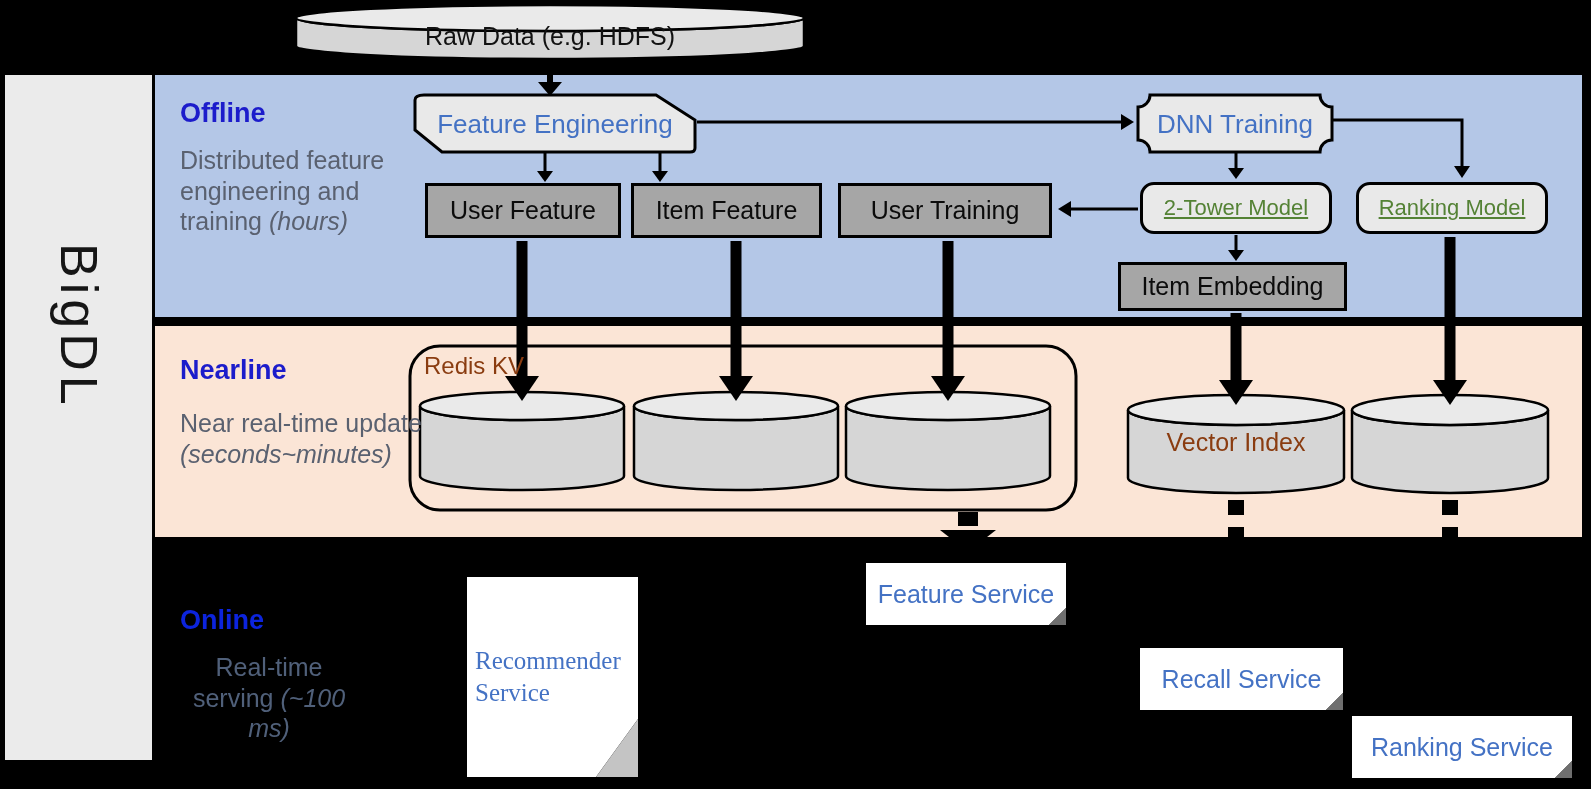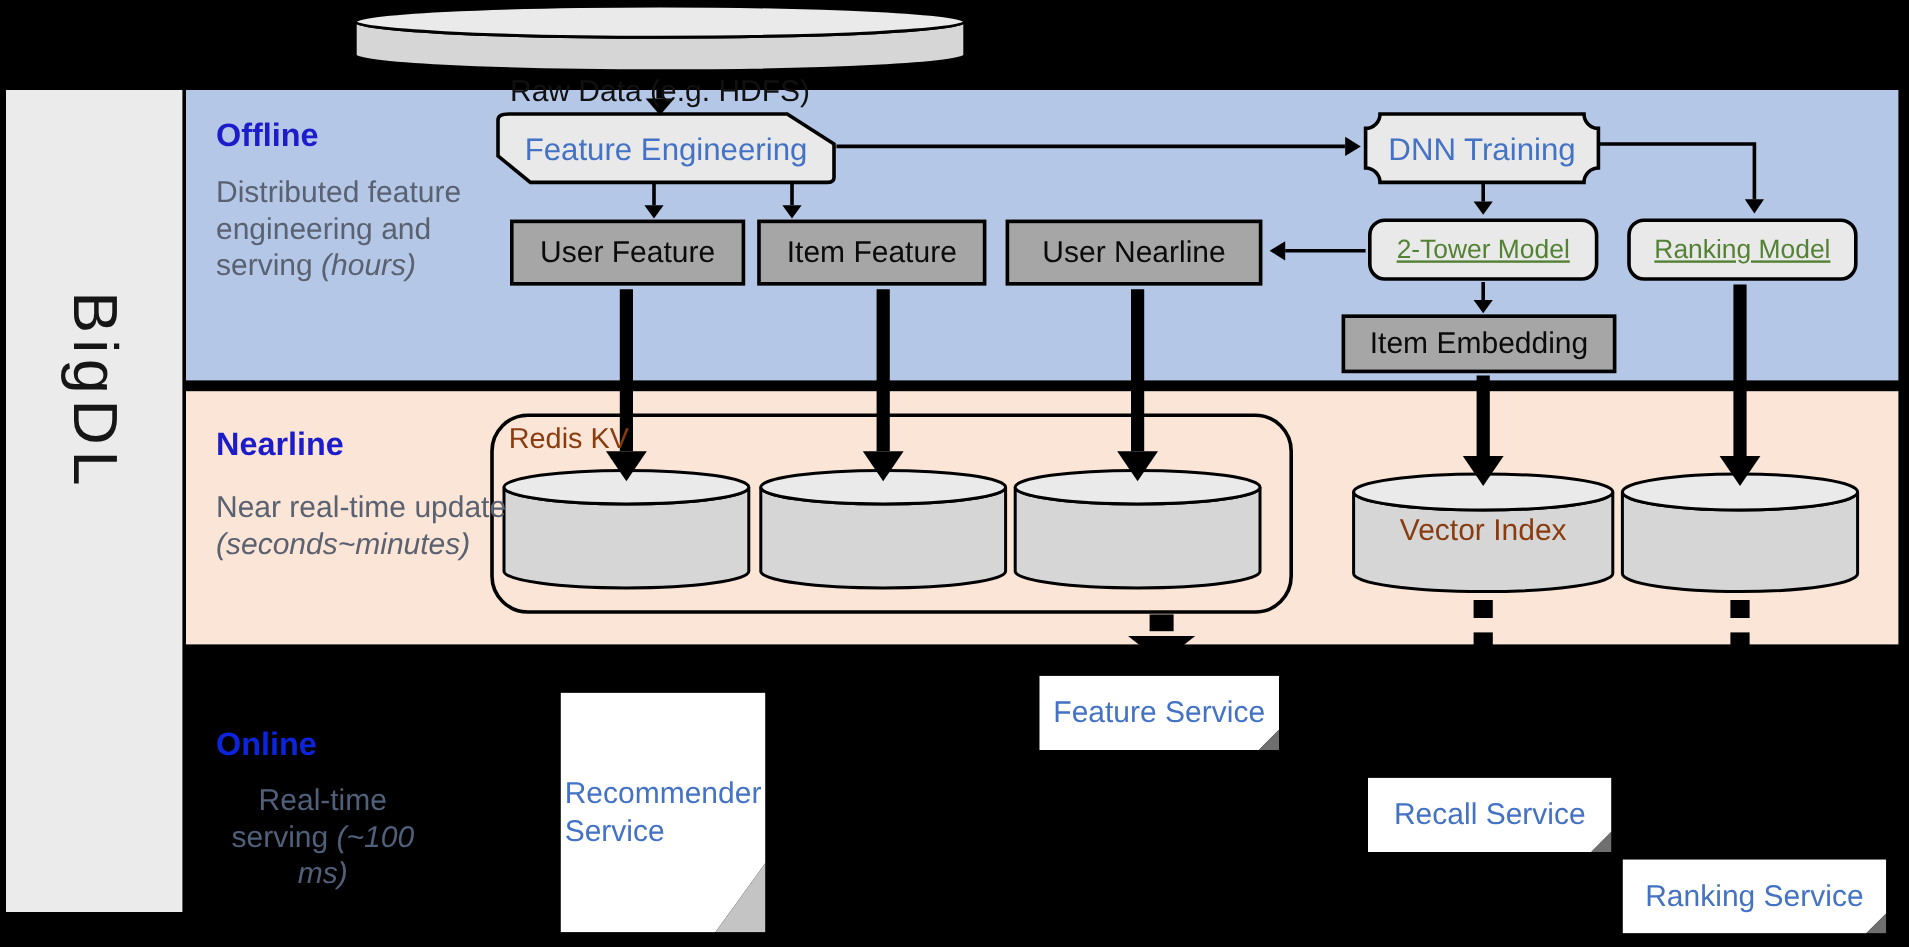--- a/index.html
+++ b/index.html
@@ -4,21 +4,21 @@
 <style>
   :root{
     --page-bg:#000000; --offline-bg:#b4c7e7; --nearline-bg:#fbe5d6; --panel-bg:#ebebeb;
     --section-title:#1c1ccb; --online-title:#0c24dd; --desc-text:#5a6170; --online-desc-text:#50607a;
     --gray-box:#a6a6a6; --light-box:#e9e9e9; --cylinder-body:#d6d6d6; --cylinder-top:#eaeaea;
     --model-text:#548235; --storage-text:#8a3c10; --service-text:#4472c4; --outline:#000000;
   }
   html,body{margin:0;padding:0;background:var(--page-bg);}
   #stage{position:relative;width:1591px;height:789px;background:var(--page-bg);
          font-family:"Liberation Sans",sans-serif;overflow:hidden;}
-  .abs{position:absolute;margin-top:40px;}
+  .abs{position:absolute;}
   .band{position:absolute;}
   #offline-band{left:155px;top:75px;width:1427px;height:242px;background:var(--offline-bg);}
   #nearline-band{left:155px;top:326px;width:1427px;height:211px;background:var(--nearline-bg);}
   #bigdl-bar{left:5px;top:75px;width:147px;height:685px;background:var(--panel-bg);
              display:flex;justify-content:center;}
   #bigdl-text{writing-mode:vertical-rl;font-size:52px;letter-spacing:5px;color:#161616;
               margin-top:168px;}
   svg#wires{position:absolute;left:0;top:0;z-index:2;}
   .node{position:absolute;z-index:3;display:flex;align-items:center;justify-content:center;
         text-align:center;box-sizing:border-box;}
@@ -33,21 +33,21 @@
   .store-label{position:absolute;z-index:3;text-align:center;color:var(--storage-text);font-size:25px;}
   .svc{position:absolute;z-index:3;border-radius:10px;}
   .svc-bg{position:absolute;inset:0;background:#ffffff;
           clip-path:polygon(0 0,100% 0,100% calc(100% - 17px),calc(100% - 17px) 100%,0 100%);}
   .svc-label{position:absolute;inset:0;display:flex;align-items:center;justify-content:center;
              color:var(--service-text);font-size:25px;z-index:1;}
   .fold{position:absolute;right:0;bottom:0;width:17px;height:17px;background:#6f6f6f;
         clip-path:polygon(0 100%,100% 0,100% 100%);z-index:2;}
   #recommender-doc .svc-bg{clip-path:polygon(0 0,100% 0,100% calc(100% - 58px),calc(100% - 42px) 100%,0 100%);}
   #recommender-doc .fold{width:42px;height:58px;background:#c4c4c4;}
-  #recommender-doc .svc-label{line-height:1.3;padding:0 8px;}
+  #recommender-doc .svc-label{line-height:1.3;padding:0 8px;font-family:Liberation Serif, serif;}
   .cyl-body{fill:var(--cylinder-body);stroke:var(--outline);stroke-width:2.5;}
   .cyl-top{fill:var(--cylinder-top);stroke:var(--outline);stroke-width:2.5;}
   .container-outline{fill:none;stroke:var(--outline);stroke-width:3;}
   .shape-light{fill:var(--light-box);stroke:var(--outline);stroke-width:3;}
   .arrow{stroke:var(--outline);stroke-width:3;fill:none;}
   .arrow-med{stroke:var(--outline);stroke-width:6;fill:none;}
   .arrow-thick{stroke:var(--outline);stroke-width:11;fill:none;}
   .arrow-head{fill:var(--outline);}
   .dash{fill:var(--outline);}
   .em{font-style:italic;}
@@ -164,21 +164,21 @@
     <g>
       <rect class="dash" x="1442" y="500" width="16" height="15"></rect>
       <rect class="dash" x="1442" y="527" width="16" height="15"></rect>
     </g>
   </svg>
 
   <div class="abs" style="left:295px;top:22px;width:510px;text-align:center;font-size:25px;color:#111;z-index:3;">Raw Data (e.g. HDFS)</div>
 
   <div class="section-title" style="left:180px;top:98px;">Offline</div>
   <div class="section-desc" style="left:180px;top:145px;width:248px;">
-    <span>Distributed feature engineering and serving</span>
+    <span>Distributed feature engineering and training</span>
     <span class="em">(hours)</span>
   </div>
 
   <div class="section-title" style="left:180px;top:355px;">Nearline</div>
   <div class="section-desc" style="left:180px;top:408px;width:262px;">
     <span>Near real-time update</span>
     <span class="em">(seconds~minutes)</span>
   </div>
 
   <div class="section-title" id="online-title" style="left:180px;top:605px;">Online</div>
@@ -190,21 +190,21 @@
   <div class="shape-label" style="left:415px;top:109px;width:280px;">Feature Engineering</div>
   <div class="shape-label" style="left:1138px;top:109px;width:194px;">DNN Training</div>
 
   <div class="node box-gray" style="left:425px;top:183px;width:196px;height:55px;">
     <span>User Feature</span>
   </div>
   <div class="node box-gray" style="left:631px;top:183px;width:191px;height:55px;">
     <span>Item Feature</span>
   </div>
   <div class="node box-gray" style="left:838px;top:183px;width:214px;height:55px;">
-    <span>User Nearline</span>
+    <span>User Training</span>
   </div>
   <div class="node box-gray" style="left:1118px;top:262px;width:229px;height:49px;">
     <span>Item Embedding</span>
   </div>
 
   <div class="node box-model" style="left:1140px;top:182px;width:192px;height:52px;">
     <span>2-Tower Model</span>
   </div>
   <div class="node box-model" style="left:1356px;top:182px;width:192px;height:52px;">
     <span>Ranking Model</span>

